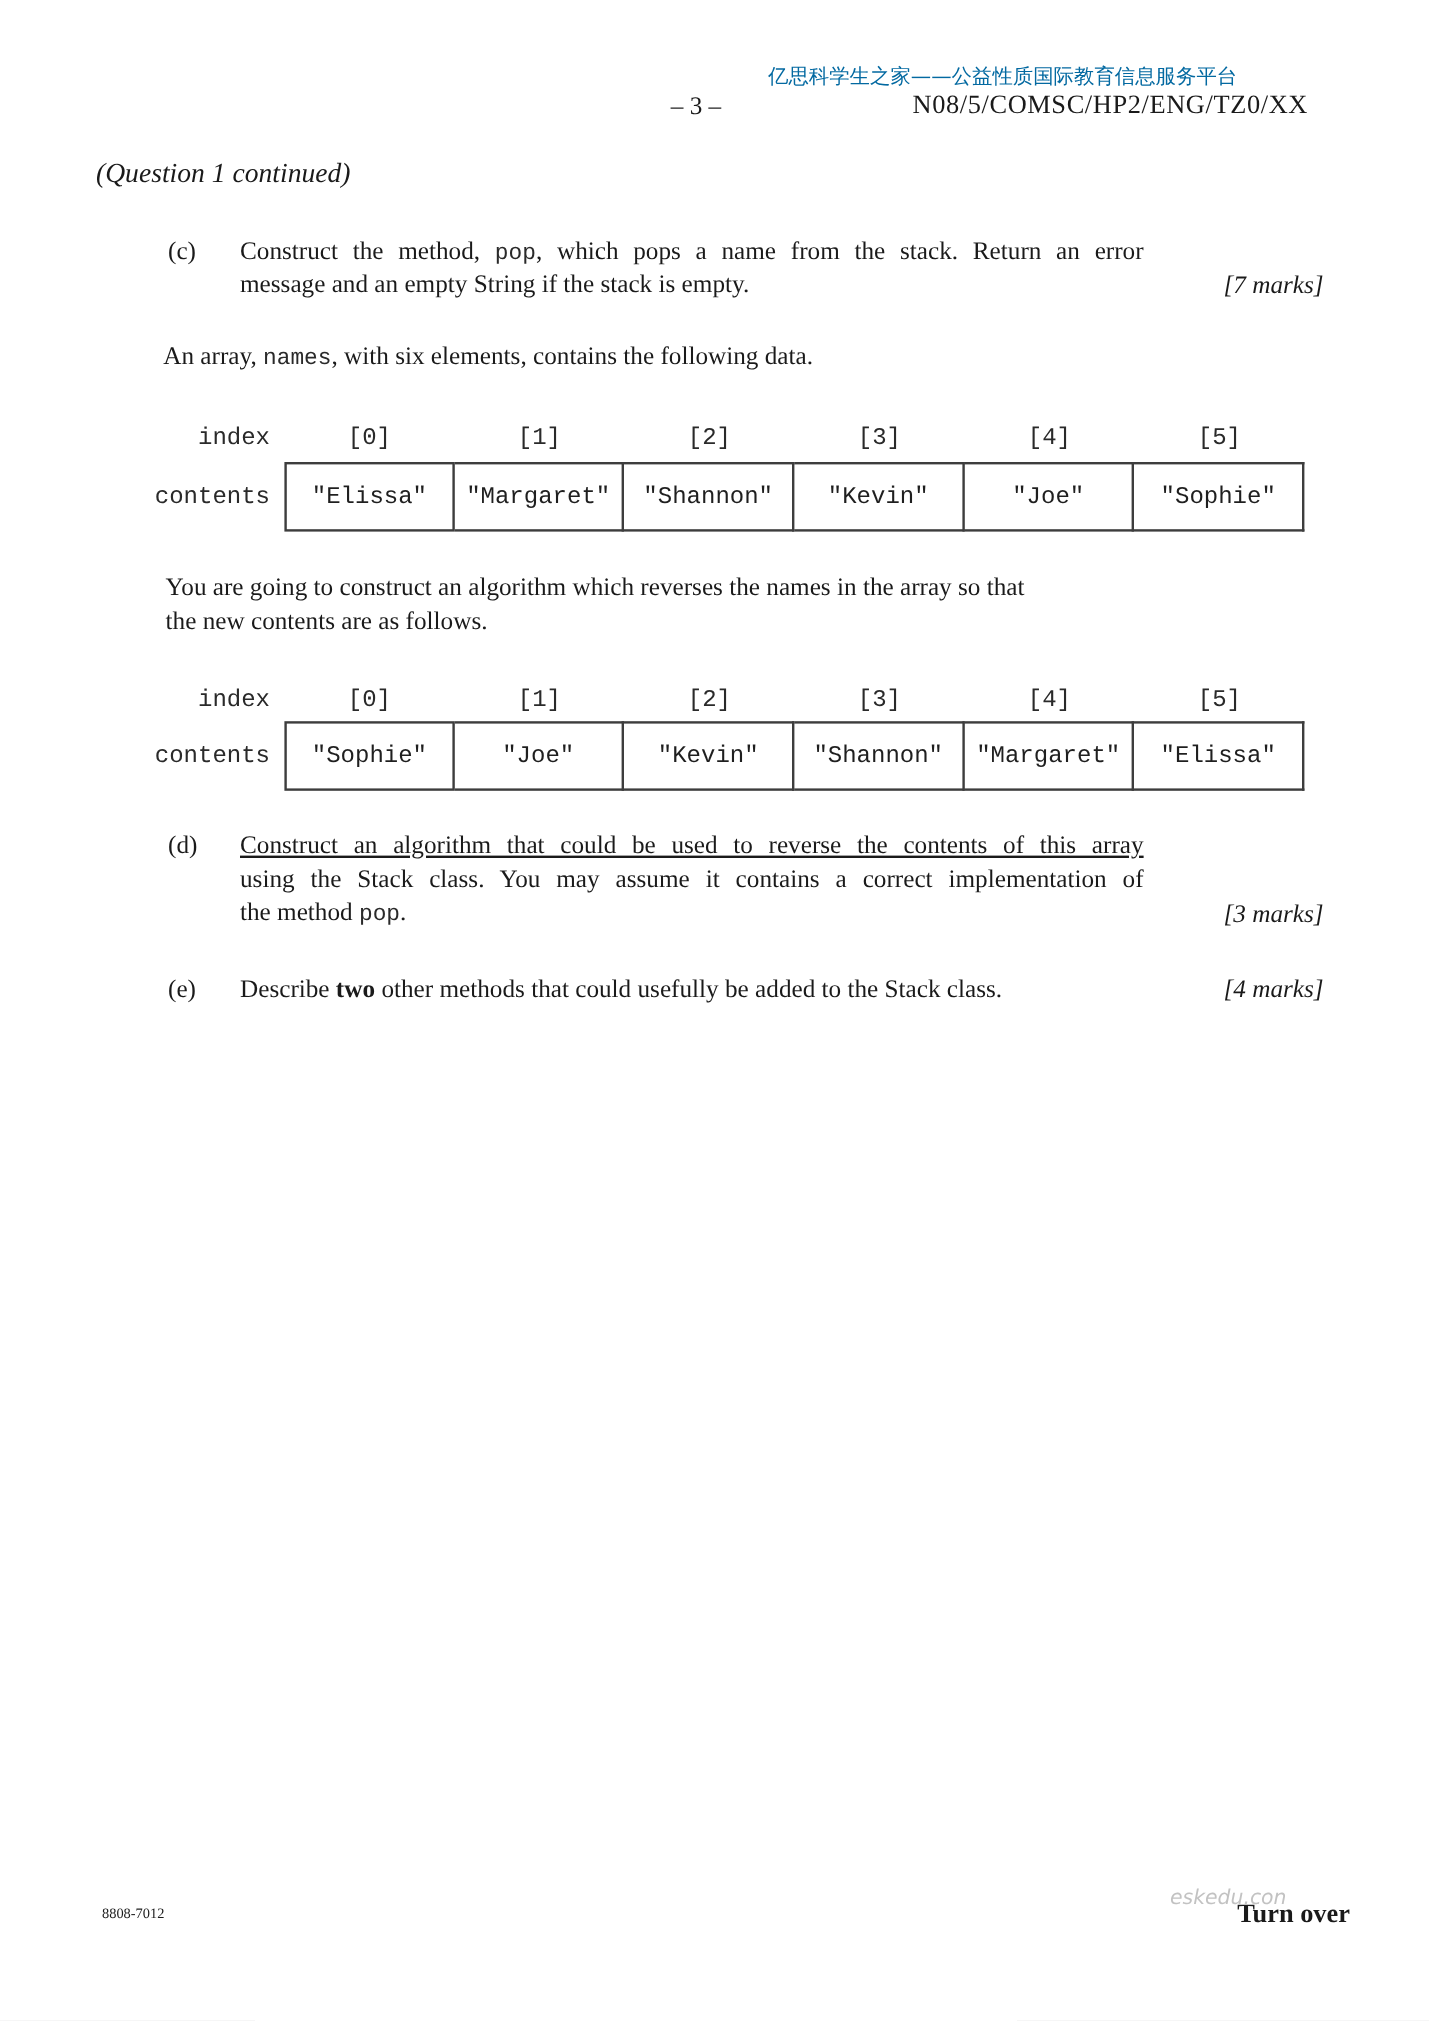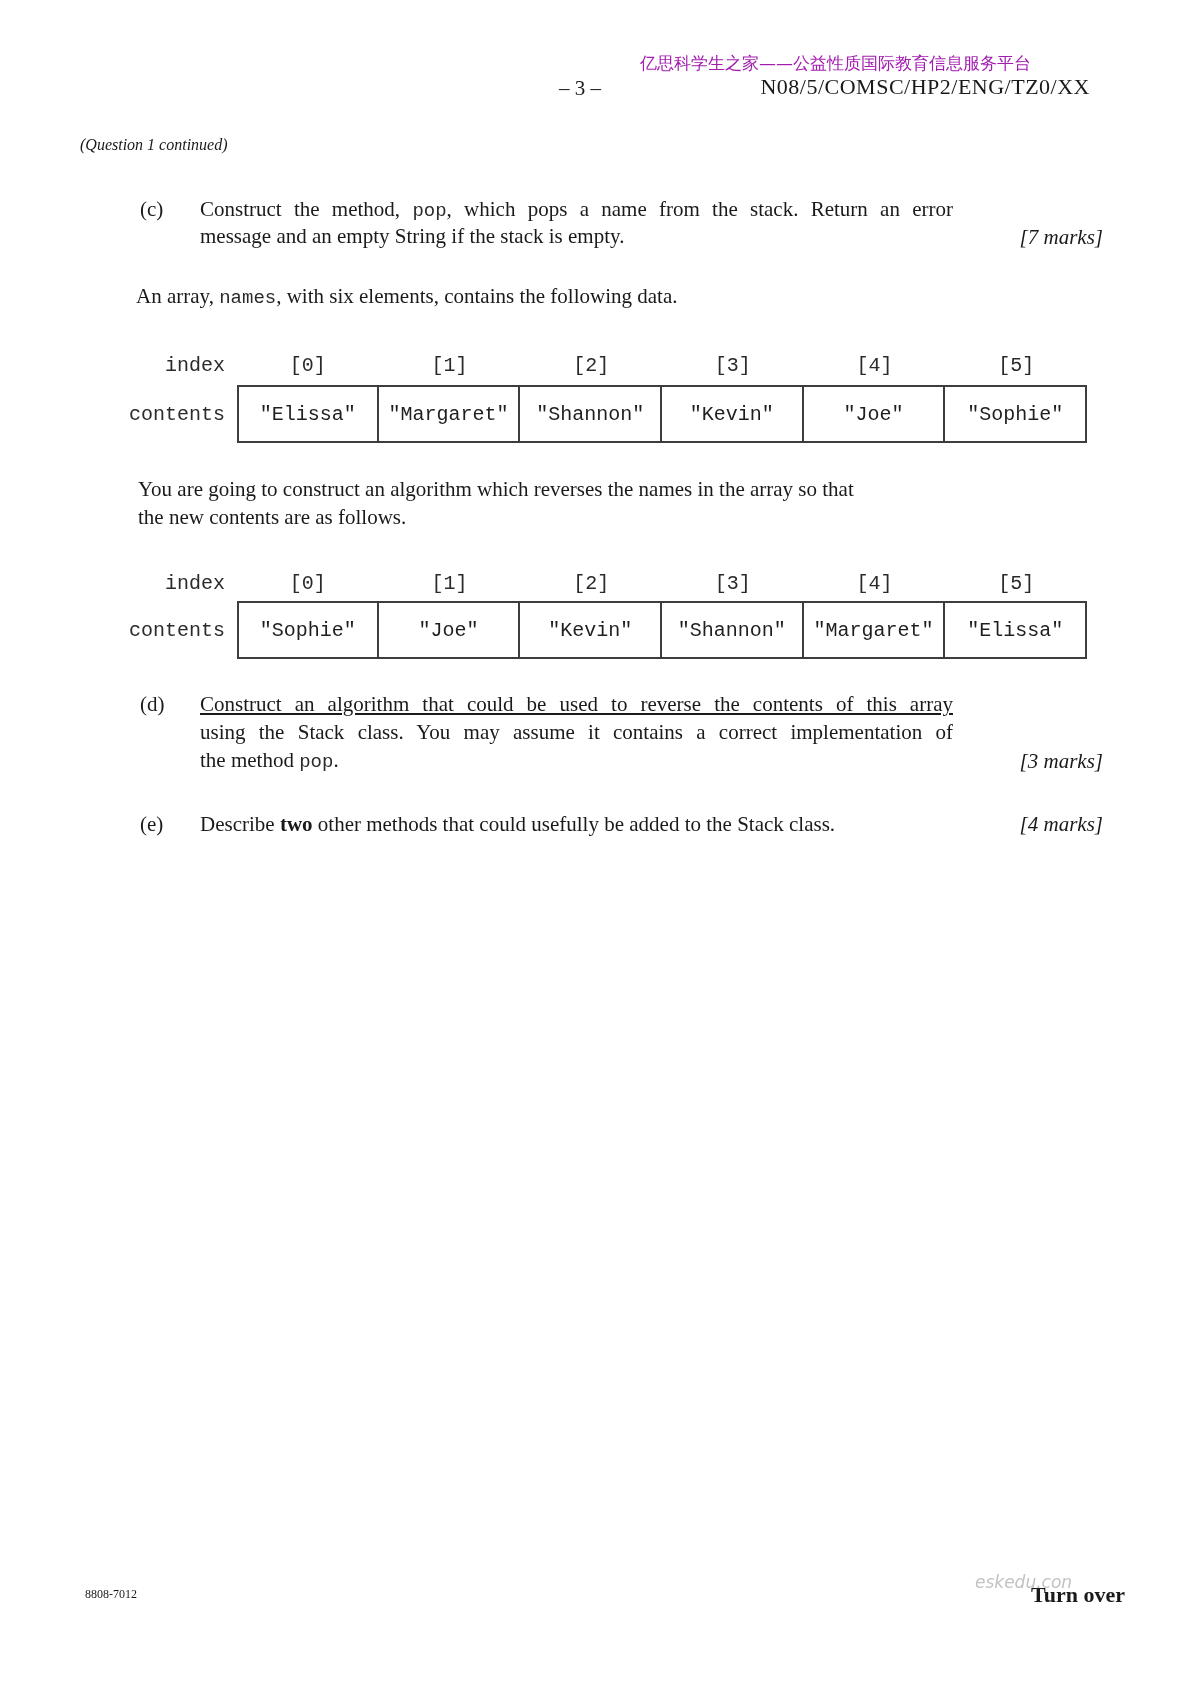--- a/index.html
+++ b/index.html
@@ -14,21 +14,21 @@
     overflow: hidden;
   }
   .abs { position: absolute; }
   .serif { font-family: "Liberation Serif", serif; font-size: 21px; line-height: 22px; }
   .code  { font-family: "Liberation Mono", monospace; font-size: 19px; color: #2a2a2a; }
   .italic { font-style: italic; }
   .bold   { font-weight: bold; }
   .cn-header {
     font-family: "DejaVu Sans", sans-serif;
     font-size: 17px;
-    color: #a21caf;
+    color: #0369a1;
     white-space: nowrap;
   }
   .paper-code { font-size: 22px; letter-spacing: 0.5px; }
   .page-num { font-size: 21px; width: 90px; text-align: center; }
   .part-label { font-size: 21px; }
   .body-line { font-size: 21px; white-space: pre; }
   .just-line {
     font-size: 21px;
     width: 753px;
     text-align: justify;
@@ -70,21 +70,21 @@
   .footer-turnover { font-size: 22px; font-weight: bold; }
 </style>
 </head>
 <body>
 
 <div class="page">
 
   <div class="abs cn-header" style="left:640px; top:52px;">亿思科学生之家——公益性质国际教育信息服务平台</div>
   <div class="abs serif page-num" style="left:535px; top:77px;">– 3 –</div>
   <div class="abs serif paper-code" style="right:101px; top:76px;">N08/5/COMSC/HP2/ENG/TZ0/XX</div>
-  <div class="abs serif italic" style="left:80px; top:134px; font-size:16px;">(Question 1 continued)</div>
+  <div class="abs serif italic" style="left:80px; top:134px; font-size:23px;">(Question 1 continued)</div>
 
   <div class="abs part-label" style="left:140px; top:197px;">(c)</div>
   <div class="abs just-line" style="left:200px; top:197px;"><span>Construct the method, </span><span class="code">pop</span><span>, which pops a name from the stack.  Return an error</span></div>
   <div class="abs body-line" style="left:200px; top:224px;">message and an empty String if the stack is empty.</div>
   <div class="abs marks" style="right:88px; top:225px;">[7 marks]</div>
 
   <div class="abs body-line" style="left:136px; top:284px;"><span>An array, </span><span class="code">names</span><span>, with six elements, contains the following data.</span></div>
 
   <div class="abs arr-grid idx-row" style="top:353px;">
     <div class="rowlabel">index</div>

